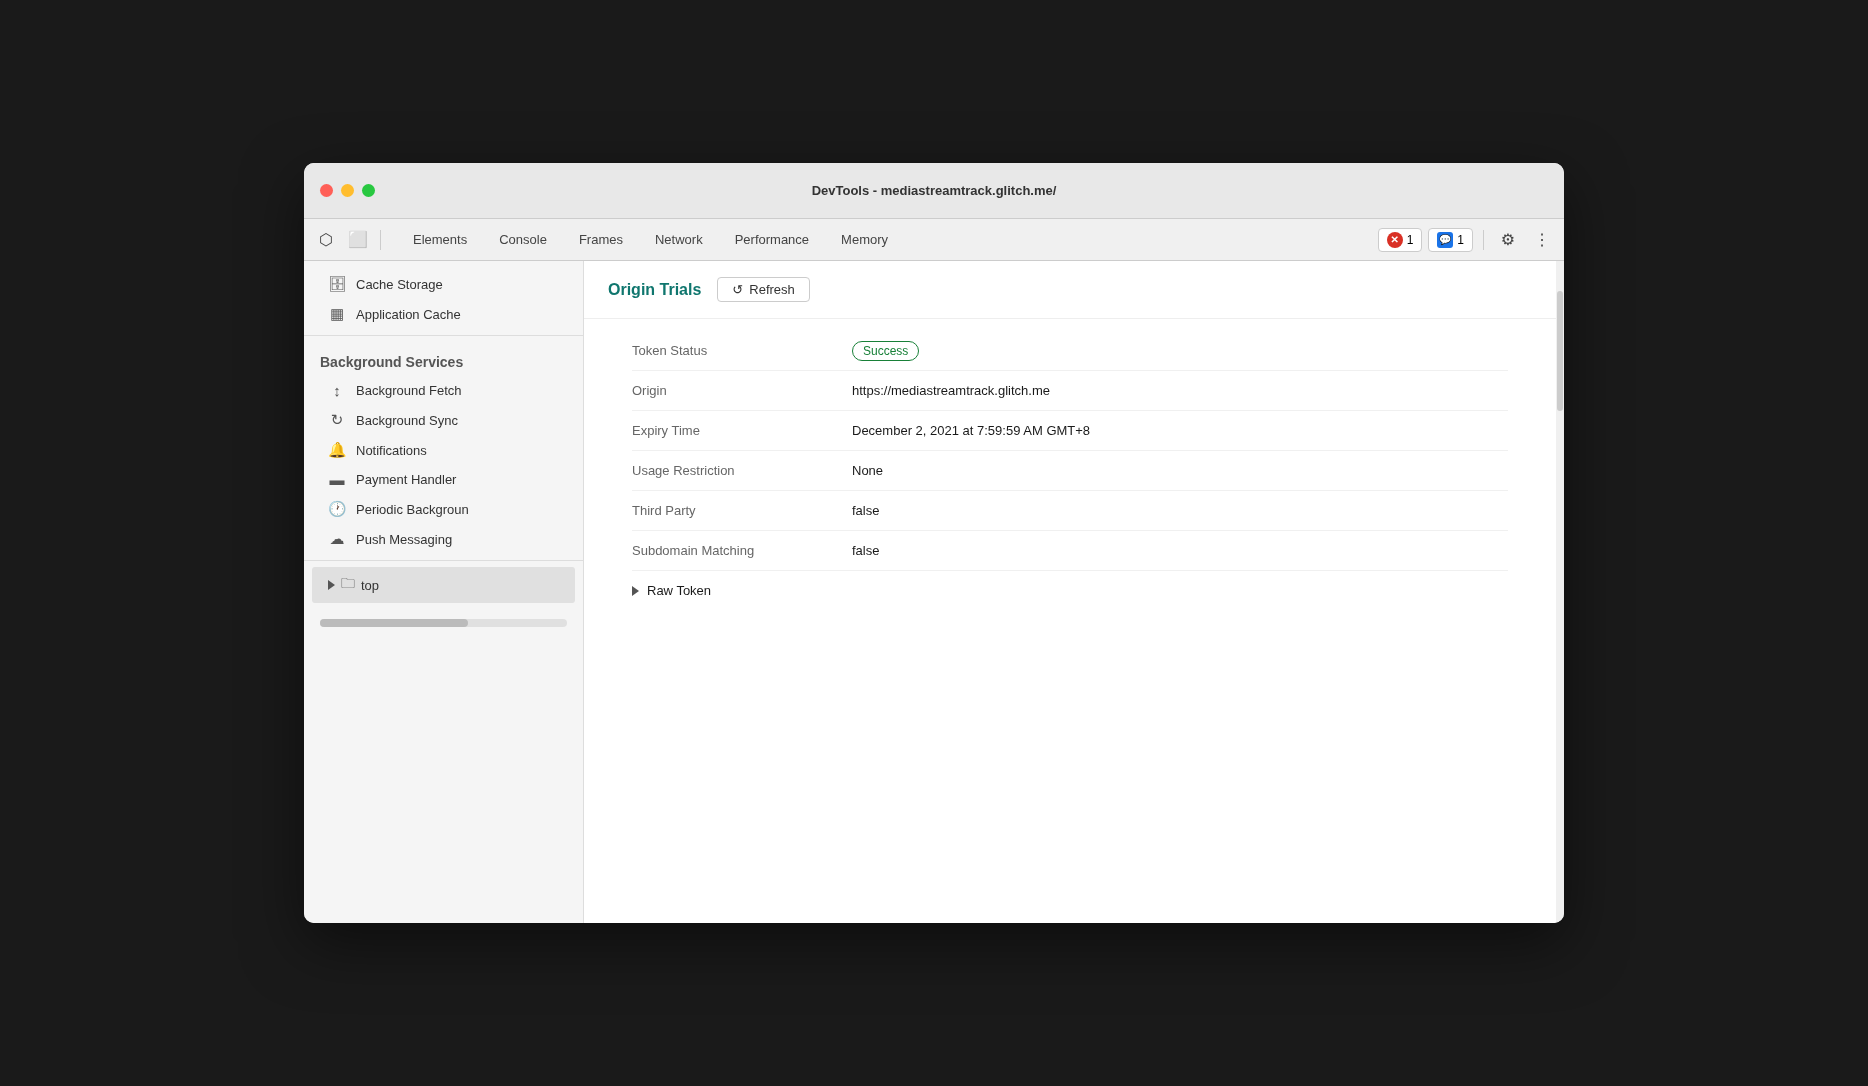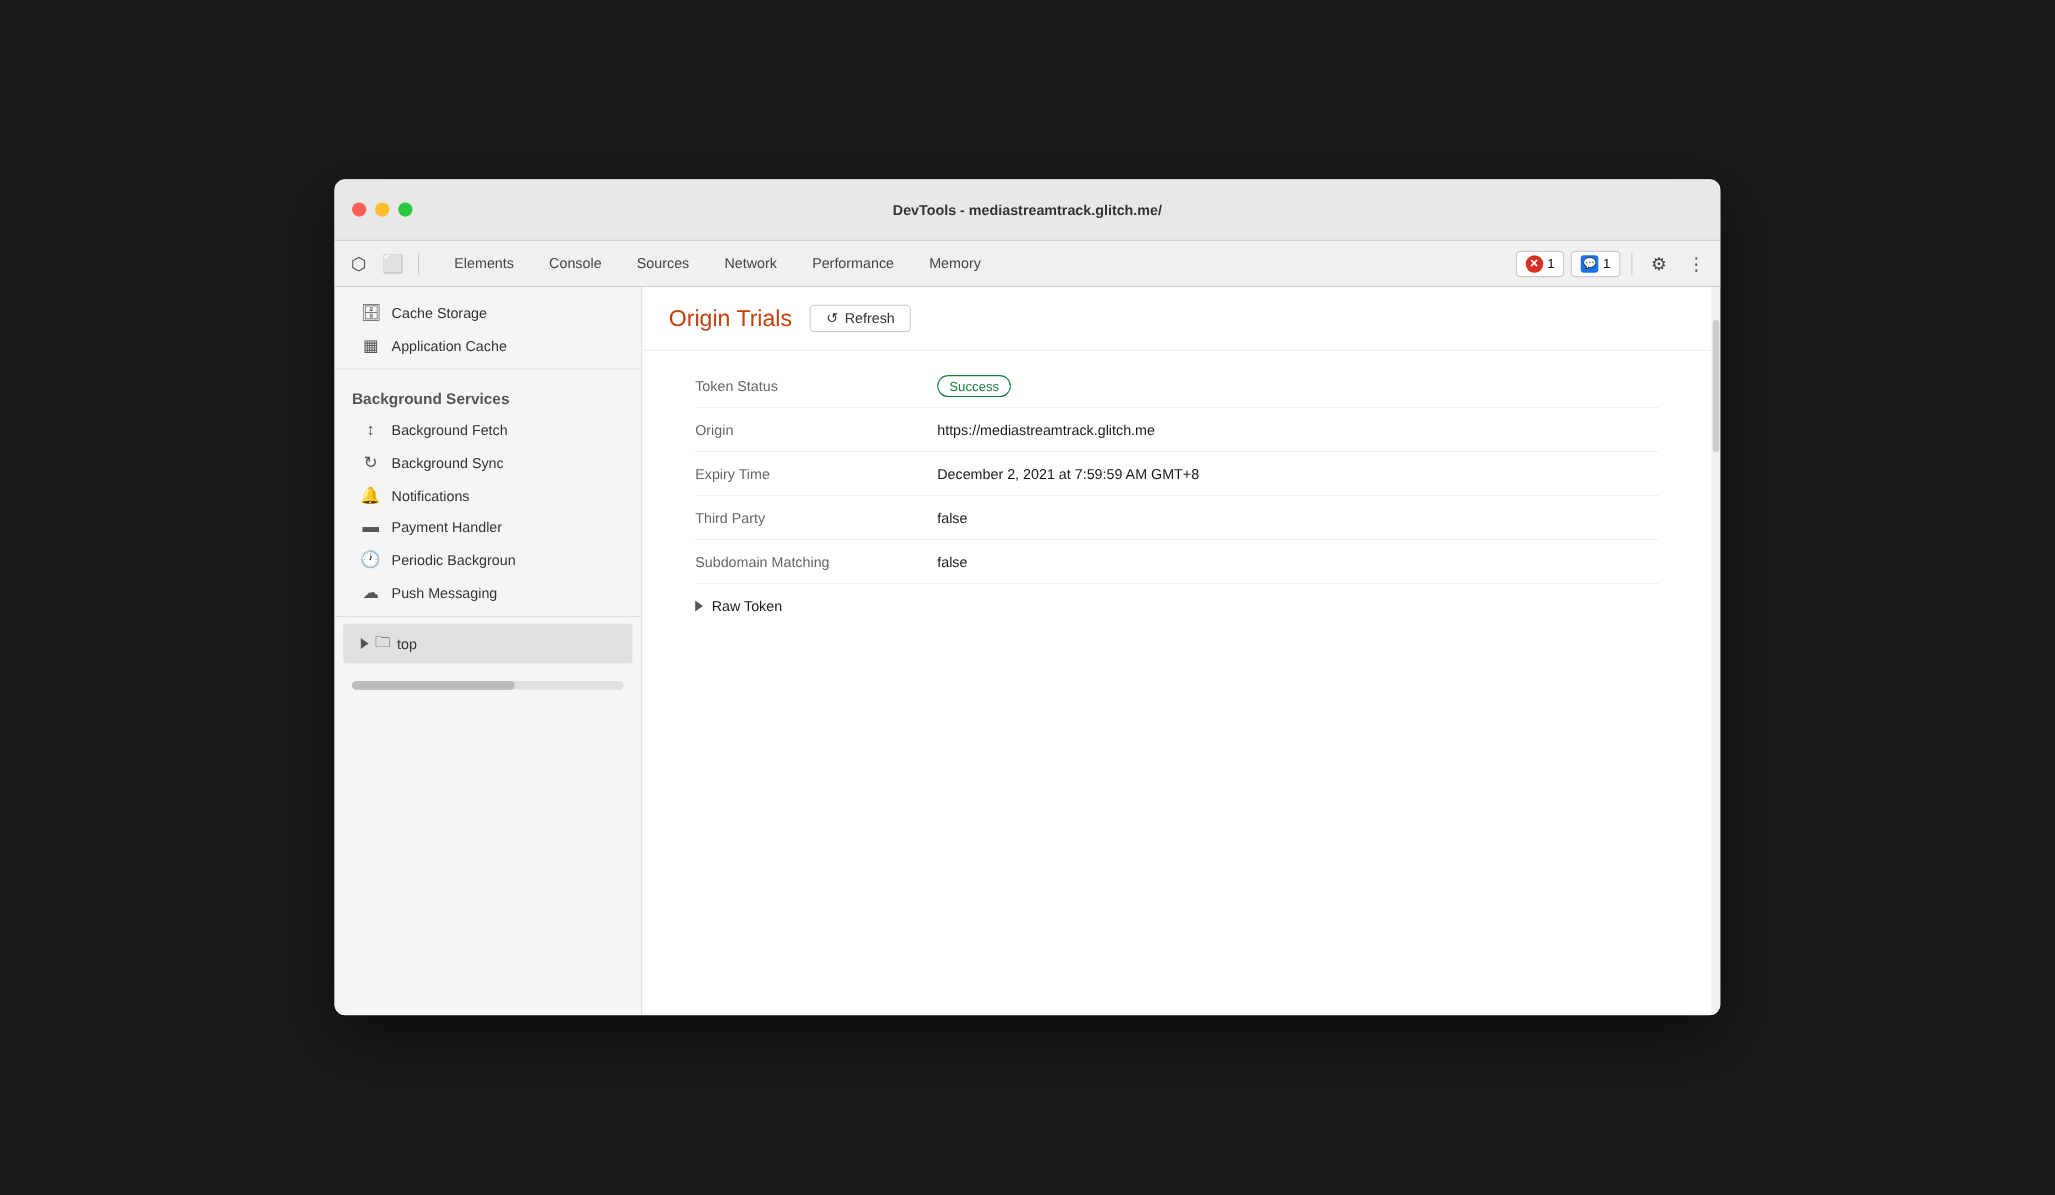--- a/index.html
+++ b/index.html
@@ -210,23 +210,23 @@
       padding: 0;
     }
     .panel-header {
       padding: 16px 24px;
       display: flex;
       align-items: center;
       gap: 16px;
       border-bottom: 1px solid #eee;
     }
     .panel-title {
-      font-size: 21px;
-      font-weight: 400;
-      color: #c2410c;
+      font-size: 16px;
+      font-weight: 700;
+      color: #0f766e;
     }
     .refresh-btn {
       display: flex;
       align-items: center;
       gap: 6px;
       padding: 4px 14px;
       border: 1px solid #ccc;
       border-radius: 4px;
       background: white;
       font-size: 13px;
@@ -339,21 +339,21 @@
     <span class="title-text">DevTools - mediastreamtrack.glitch.me/</span>
   </div>
 
   <div class="toolbar">
     <div class="toolbar-icon">⬡</div>
     <div class="toolbar-icon">⬜</div>
     <div class="toolbar-divider"></div>
     <div class="toolbar-tabs">
       <div class="toolbar-tab">Elements</div>
       <div class="toolbar-tab">Console</div>
-      <div class="toolbar-tab">Sources</div>
+      <div class="toolbar-tab">Frames</div>
       <div class="toolbar-tab">Network</div>
       <div class="toolbar-tab">Performance</div>
       <div class="toolbar-tab">Memory</div>
     </div>
     <div class="toolbar-right">
       <div class="badge-btn">
         <div class="badge-icon-error">✕</div>
         <span>1</span>
       </div>
       <div class="badge-btn">
@@ -449,20 +449,24 @@
           <div class="detail-row">
             <span class="detail-key">Origin</span>
             <span class="detail-value">https://mediastreamtrack.glitch.me</span>
           </div>
 
           <div class="detail-row">
             <span class="detail-key">Expiry Time</span>
             <span class="detail-value">December 2, 2021 at 7:59:59 AM GMT+8</span>
           </div>
 
+          <div class="detail-row">
+            <span class="detail-key">Usage Restriction</span>
+            <span class="detail-value">None</span>
+          </div>
 
           <div class="detail-row">
             <span class="detail-key">Third Party</span>
             <span class="detail-value">false</span>
           </div>
 
           <div class="detail-row">
             <span class="detail-key">Subdomain Matching</span>
             <span class="detail-value">false</span>
           </div>

